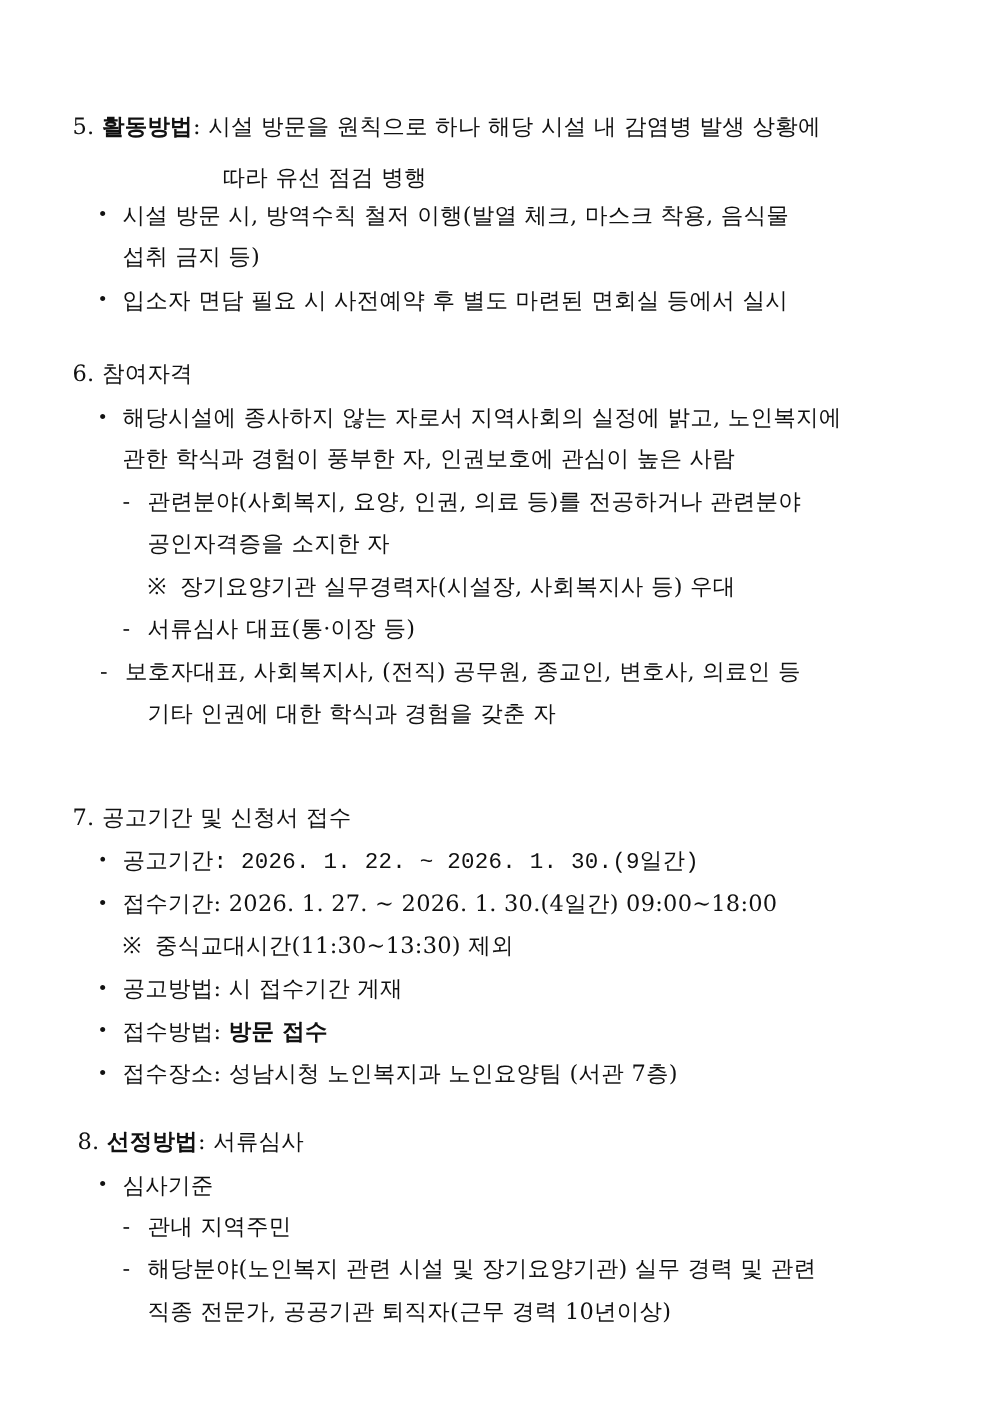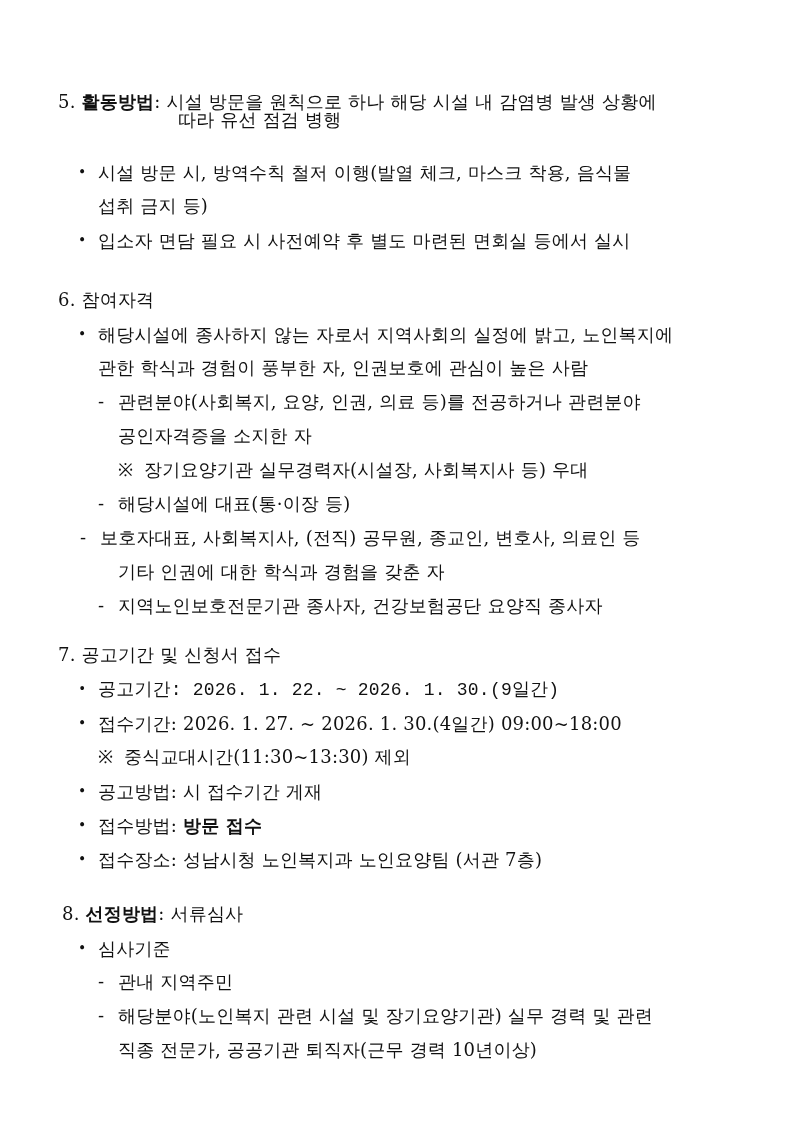--- a/index.html
+++ b/index.html
@@ -51,43 +51,42 @@
 </head>
 <body>
 
 <div class="page">
 
   <div class="line" style="left:58px; top:90px;">
     <span>5.</span>
     <span class="b">활동방법</span><span>:</span>
     <span>시설 방문을 원칙으로 하나 해당 시설 내 감염병 발생 상황에</span>
   </div>
-  <div class="line" style="left:178px; top:108px;text-align:right;">따라 유선 점검 병행</div>
+  <div class="line" style="left:178px; top:131px;text-align:right;">따라 유선 점검 병행</div>
 
   <div class="line bullet" style="left:78px; top:160px;"><span>시설 방문 시, 방역수칙 철저 이행(발열 체크, 마스크 착용, 음식물</span></div>
   <div class="line" style="left:98px; top:194px;">섭취 금지 등)</div>
   <div class="line bullet" style="left:78px; top:228px;"><span>입소자 면담 필요 시 사전예약 후 별도 마련된 면회실 등에서 실시</span></div>
 
   <div class="line" style="left:58px; top:288px;">
     <span>6.</span>
     <span class="h">참여자격</span>
   </div>
   <div class="line bullet" style="left:78px; top:322px;"><span>해당시설에 종사하지 않는 자로서 지역사회의 실정에 밝고, 노인복지에</span></div>
   <div class="line" style="left:98px; top:390px;"><span class="dash-mark">-</span><span>관련분야(사회복지, 요양, 인권, 의료 등)를 전공하거나 관련분야</span></div>
 
   <div class="line" style="left:98px; top:356px;">관한 학식과 경험이 풍부한 자, 인권보호에 관심이 높은 사람</div>
   <div class="line" style="left:118px; top:424px;">공인자격증을 소지한 자</div>
   <div class="line" style="left:118px; top:458px;"><span class="note-mark">※</span><span>장기요양기관 실무경력자(시설장, 사회복지사 등) 우대</span></div>
 
-  <div class="line" style="left:98px; top:492px;"><span class="dash-mark">-</span><span>해당시설에 대표(통·이장 등)</span></div>
+  <div class="line" style="left:98px; top:492px;"><span class="dash-mark">-</span><span>서류심사 대표(통·이장 등)</span></div>
 
   <div class="line" style="left:80px; top:526px;"><span class="dash-mark">-</span><span>보호자대표, 사회복지사, (전직) 공무원, 종교인, 변호사, 의료인 등</span></div>
   <div class="line" style="left:118px; top:560px;">기타 인권에 대한 학식과 경험을 갖춘 자</div>
 
-  <div class="line" style="left:98px; top:594px;"><span class="dash-mark">-</span><span>지역노인보호전문기관 종사자, 건강보험공단 요양직 종사자</span></div>
 
   <div class="line" style="left:58px; top:643px;">
     <span>7.</span>
     <span class="h">공고기간 및 신청서 접수</span>
   </div>
 
   <div class="line bullet" style="left:78px; top:677px;font-family:Liberation Mono, monospace;"><span>공고기간:</span> <span>2026. 1. 22. ~ 2026. 1. 30.(9일간)</span></div>
 
   <div class="line bullet" style="left:78px; top:711px;"><span>접수기간:</span> <span>2026. 1. 27. ~ 2026. 1. 30.(4일간) 09:00~18:00</span></div>
   <div class="line" style="left:98px; top:745px;"><span class="note-mark">※</span><span>중식교대시간(11:30~13:30) 제외</span></div>

